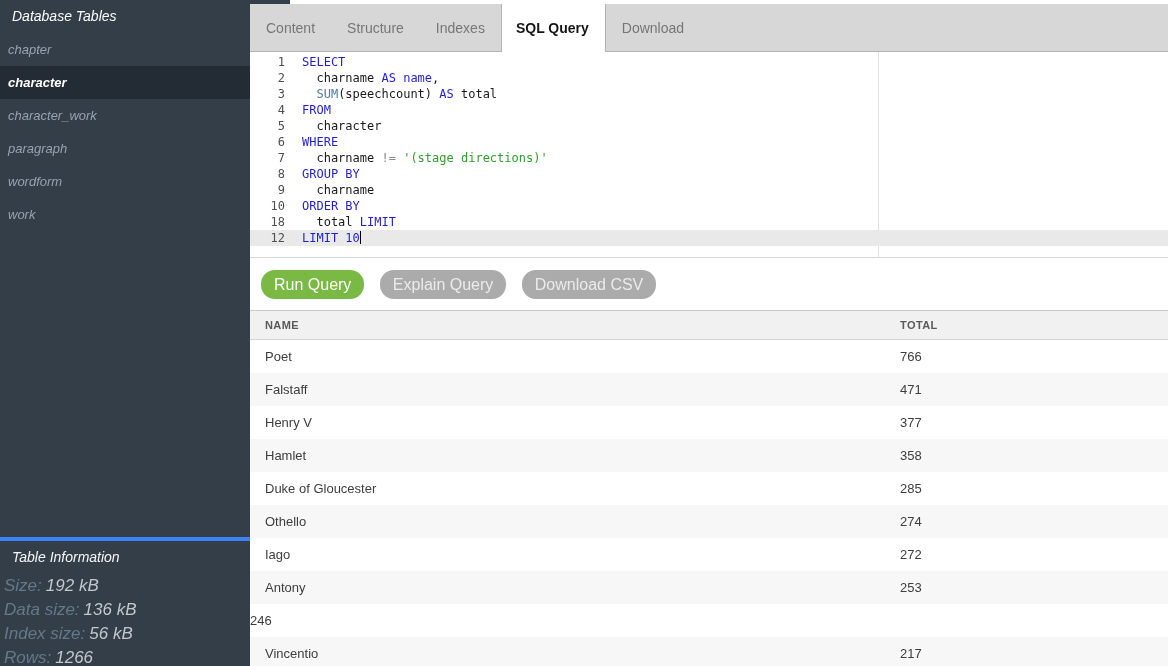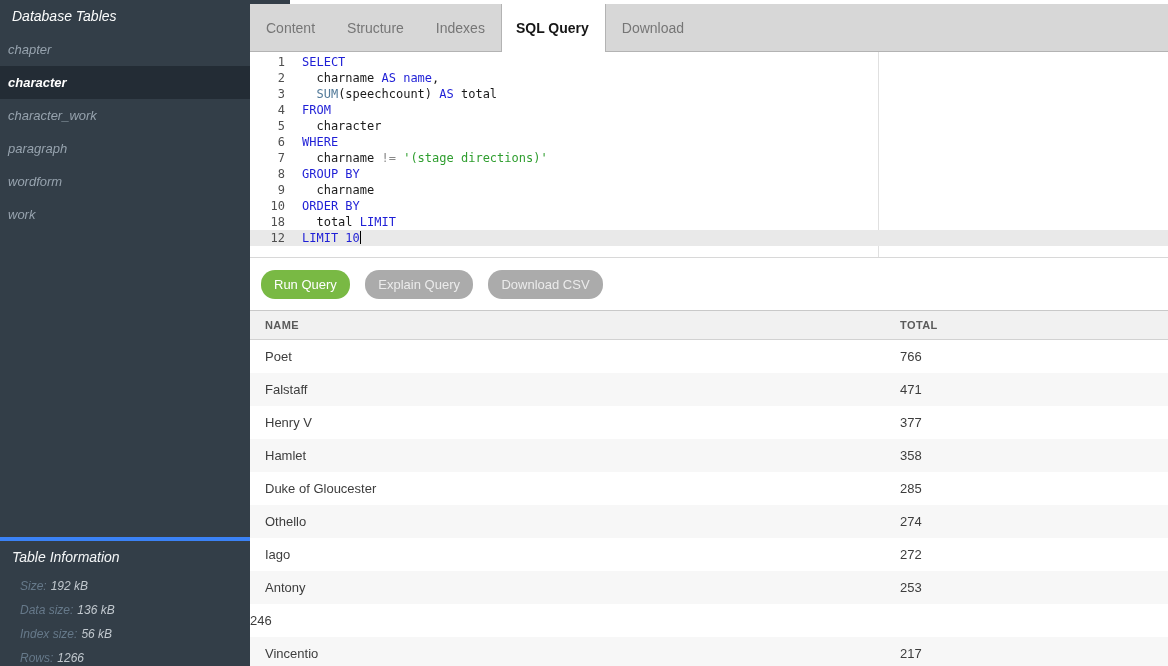--- a/index.html
+++ b/index.html
@@ -12,21 +12,21 @@
              background:#333e48;font-style:italic; }
   .sb-title { height:33px; line-height:33px; padding-left:12px; font-size:14px;
               color:#fbfcfc; }
   .sb-item { height:33px; line-height:33px; padding-left:8px; font-size:13px;
              color:#97a3ae; cursor:pointer; }
   .sb-item.selected { background:#232c35; color:#ffffff; font-weight:bold; }
   #table-info { position:absolute; top:537px; left:0; right:0;
                 border-top:4px solid #3b82f6; }
   .ti-title { height:33px; line-height:33px; padding-left:12px; font-size:14px;
               color:#f4f6f7; }
-  .ti-row { height:24px; line-height:24px; padding-left:20px; font-size:12px; }
+  .ti-row { height:24px; line-height:24px; padding-left:4px; font-size:17px; }
   .ti-label { color:#66798a; }
   .ti-value { color:#c1c8ce; margin-left:4px; }
 
   
   #main { position:absolute; left:250px; top:4px; width:918px; height:562px; }
 
   
   #tabbar { height:48px; background:#d7d7d7; border-bottom:1px solid #b3b3b3;
             display:flex; align-items:stretch; }
   .tab { padding:0 16px; line-height:48px; height:48px; font-size:14px;
@@ -52,21 +52,21 @@
   .tok-str { color:#2f9e2f; }
   .tok-op  { color:#888888; }
   .tok-num { color:#1f1fd6; }
   .tok-pl  { color:#1a1a1a; }
   .caret { display:inline-block; width:1px; height:13px; background:#000;
            vertical-align:-2px; }
 
   
   #toolbar { height:52px; padding:12px 0 0 11px; background:#fff; }
   .btn { display:inline-block; height:29px; line-height:29px; padding:0 13px;
-         border:none; border-radius:14px; font-size:13px; margin-right:11px;
+         border:none; border-radius:14px; font-size:16px; margin-right:11px;
          cursor:pointer; font-family:"Liberation Sans", sans-serif; }
   .btn-primary { background:#79b944; color:#ffffff; }
   .btn-secondary { background:#ababab; color:#ebebeb; }
 
   
   #results { width:100%; }
   .res-header { height:30px; line-height:28px; background:#f1f1f1;
                 border-top:1px solid #c9c9c9; border-bottom:1px solid #d2d2d2;
                 display:flex; font-size:11px; font-weight:bold; color:#5a5a5a;
                 letter-spacing:0.4px; }

